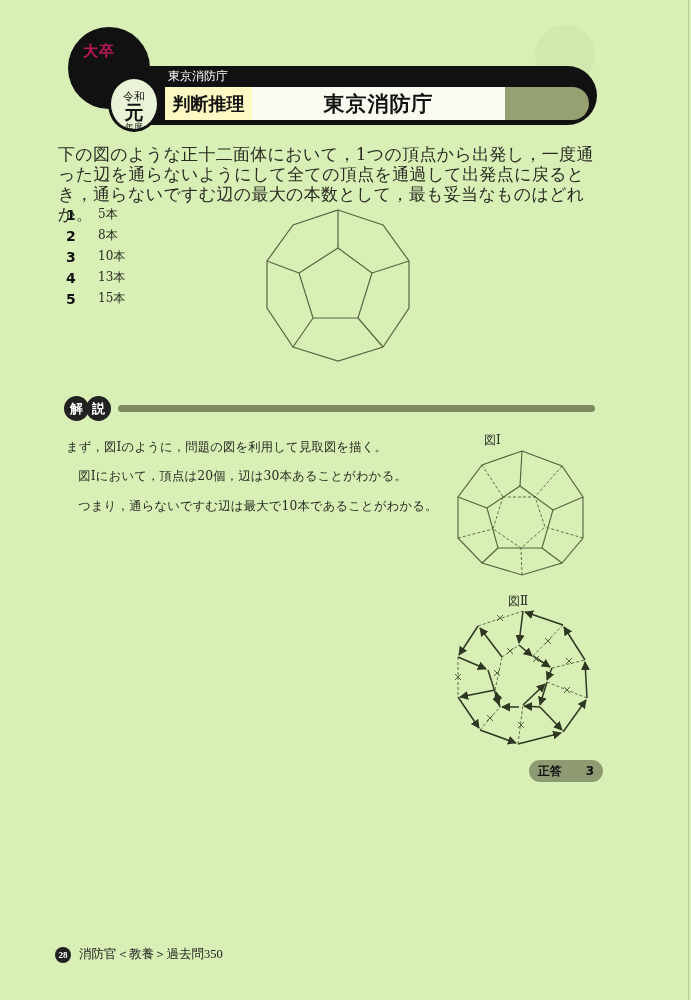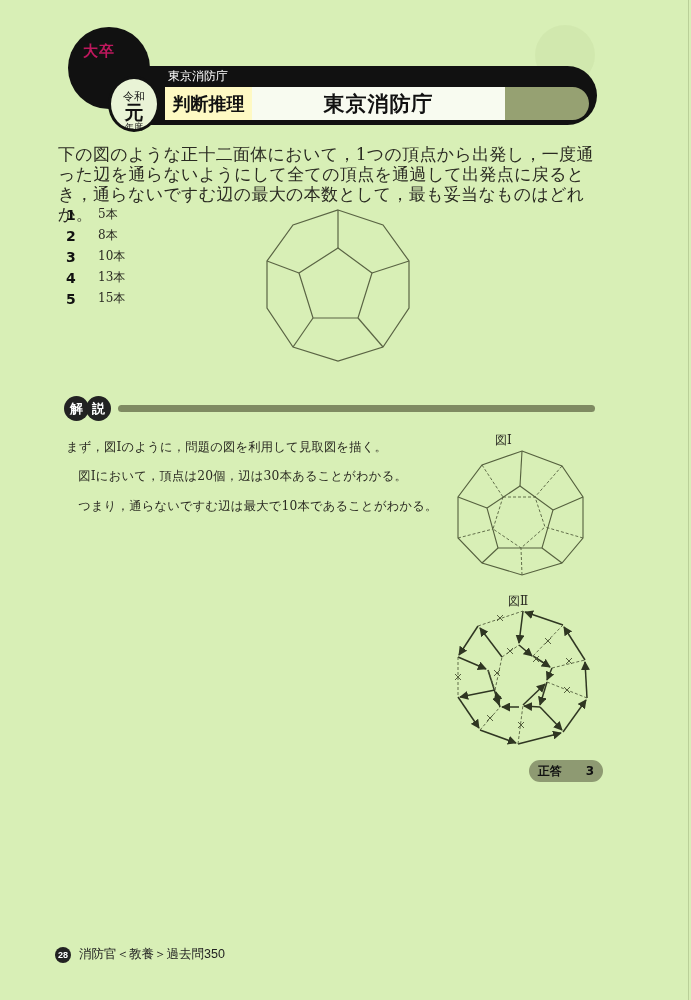--- a/index.html
+++ b/index.html
@@ -40,21 +40,21 @@
   .exp-text { position:absolute; left:58px; top:429px; width:400px; font-size:12.3px; line-height:21.4px; letter-spacing:0.2px; }
   .exp-text p { margin:8px; }
   .indent { text-indent:1em; }
 
   .fig-label { position:absolute; font-size:12px; font-family:"DejaVu Serif",serif; }
   .fig1 { position:absolute; left:445px; top:425px; }
   .fig2 { position:absolute; left:445px; top:590px; }
 
   .answer { position:absolute; left:529px; top:760px; width:74px; height:22px; border-radius:11px; background:#8e9a72; display:flex; align-items:center; justify-content:center; gap:24px; font-family:"DejaVu Sans",sans-serif; font-weight:bold; font-size:12px; color:#111; }
 
-  .footer { position:absolute; left:55px; top:946px; display:flex; align-items:center; font-family:Liberation Sans, sans-serif; font-size:12.5px; color:#222; }
+  .footer { position:absolute; left:55px; top:946px; display:flex; align-items:center; font-family:Liberation Serif, serif; font-size:12.5px; color:#222; }
   .pg { width:16px; height:16px; border-radius:50%; background:#222; color:#fff; font-size:9px; font-weight:bold; display:flex; align-items:center; justify-content:center; margin-right:8px; }
 </style>
 </head>
 <body>
 
 <div class="edge"></div>
 <div class="ghost" style="left:535px;top:25px;width:60px;height:60px;"></div>
 
 <div class="badge-big"></div>
 <div class="badge-big-label">大卒</div>
@@ -112,21 +112,21 @@
   <div class="k-dot">説</div>
 </div>
 <div class="k-rule"></div>
 
 <div class="exp-text">
   <p>まず，図Ⅰのように，問題の図を利用して見取図を描く。</p>
   <p class="indent">図Ⅰにおいて，頂点は20個，辺は30本あることがわかる。</p>
   <p class="indent">つまり，通らないですむ辺は最大で10本であることがわかる。</p>
 </div>
 
-<div class="fig-label" style="left:495px;top:432px;">図Ⅰ</div>
+<div class="fig-label" style="left:484px;top:432px;">図Ⅰ</div>
 <svg class="fig1" width="160" height="165" viewBox="445 425 160 165">
   <g fill="none" stroke="#55603e" stroke-width="1.1">
     <polygon points="522,451 562,466 583,497 583,538 562,563 522,575 482,563 458,538 458,497 482,465"></polygon>
     <polygon points="520,486 553,510 542,548 498,548 487,508"></polygon>
     <line x1="522" y1="451" x2="520" y2="486"></line>
     <line x1="583" y1="497" x2="553" y2="510"></line>
     <line x1="562" y1="563" x2="542" y2="548"></line>
     <line x1="482" y1="563" x2="498" y2="548"></line>
     <line x1="458" y1="497" x2="487" y2="508"></line>
   </g>

